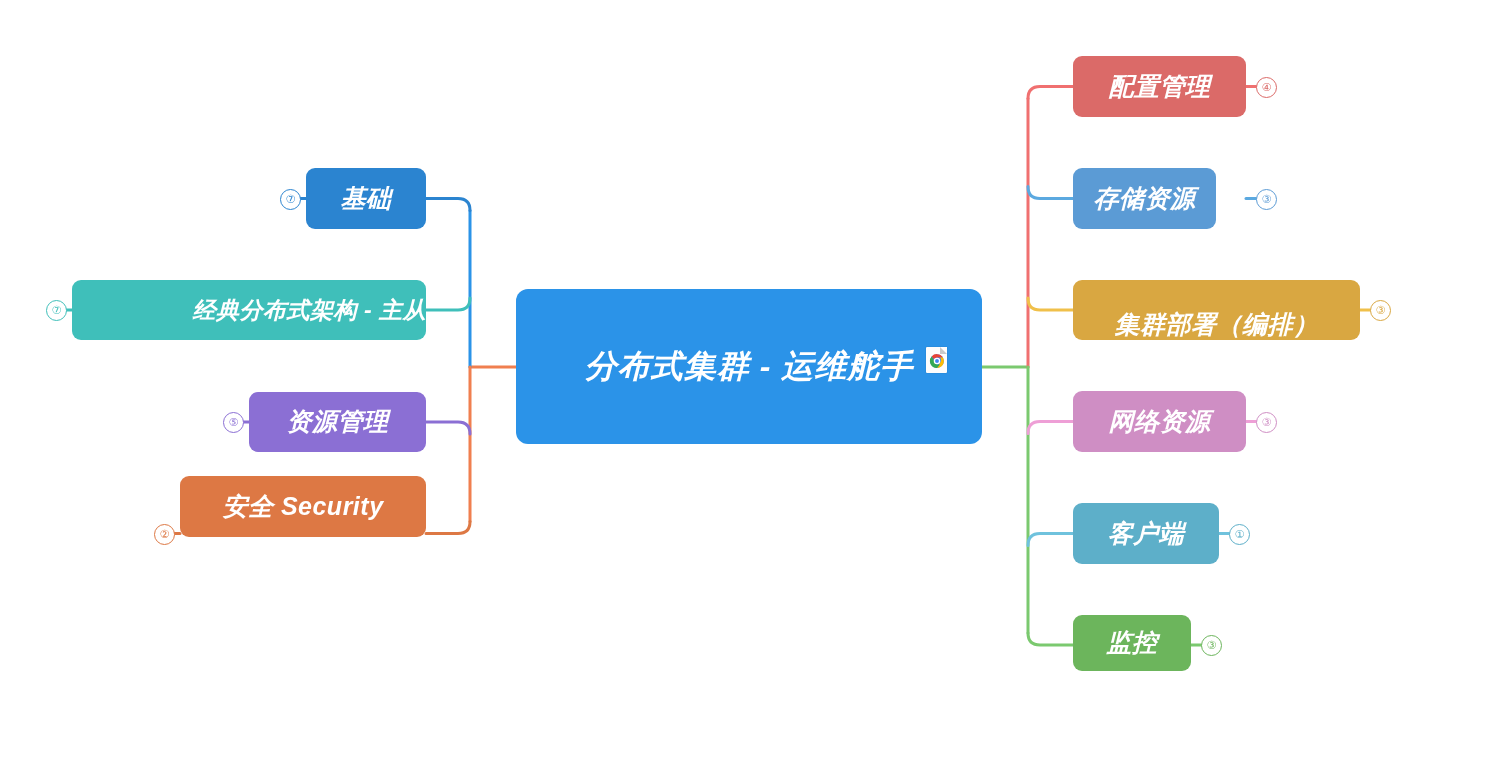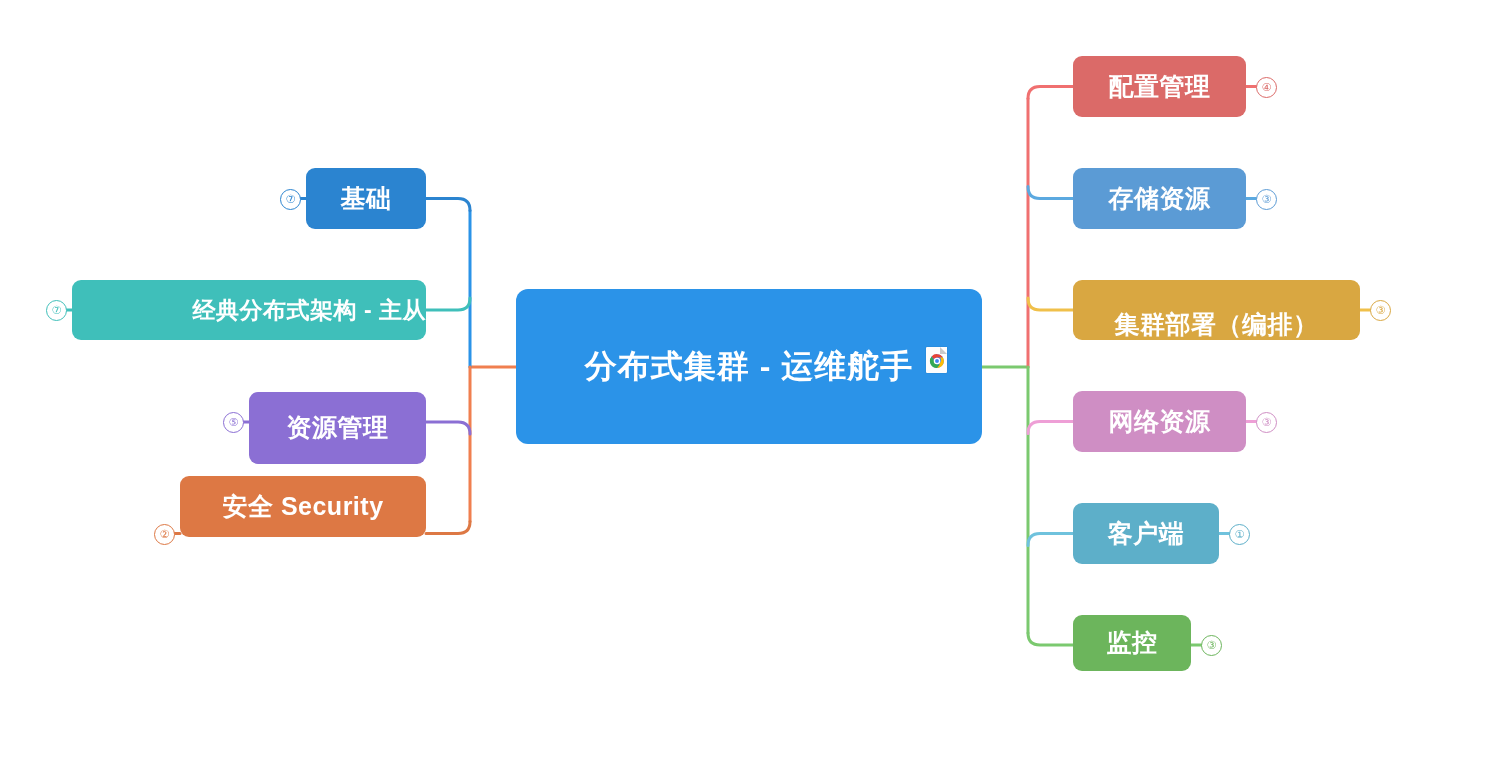--- a/index.html
+++ b/index.html
@@ -32,20 +32,21 @@
     box-sizing: border-box;
     display: flex;
     align-items: center;
     justify-content: center;
     border-radius: 9px;
     color: #ffffff;
     font-weight: bold;
     white-space: nowrap;
     letter-spacing: 0.5px;
     z-index: 3;
+    font-style: italic;
   }
   .node-label {
     display: block;
     line-height: 1.25;
   }
 
   .node.central {
     border-radius: 12px;
     flex-direction: column;
     justify-content: center;
@@ -161,33 +162,33 @@
 
   <div id="nodes-layer">
       <div class="node" style="left: 306px; top: 168px; width: 120px; height: 61px; background: rgb(43, 132, 208); font-size: 25px;">
         <span class="node-label">基础</span>
       </div>
       <div class="badge" style="left: 280px; top: 189px; border-color: rgb(43, 132, 208); color: rgb(43, 132, 208);">⑦</div>
       <div class="node" style="left: 72px; top: 280px; width: 354px; height: 60px; background: rgb(63, 191, 186); font-size: 23px; justify-content: flex-end;">
         <span class="node-label">经典分布式架构 - 主从</span>
       </div>
       <div class="badge" style="left: 46px; top: 300px; border-color: rgb(63, 191, 186); color: rgb(63, 191, 186);">⑦</div>
-      <div class="node" style="left: 249px; top: 392px; width: 177px; height: 72px; background: rgb(139, 111, 212); font-size: 25px;">
+      <div class="node" style="left: 249px; top: 392px; width: 177px; height: 60px; background: rgb(139, 111, 212); font-size: 25px;">
         <span class="node-label">资源管理</span>
       </div>
       <div class="badge" style="left: 223px; top: 412px; border-color: rgb(139, 111, 212); color: rgb(139, 111, 212);">⑤</div>
       <div class="node" style="left: 180px; top: 476px; width: 246px; height: 61px; background: rgb(221, 120, 68); font-size: 25px;">
         <span class="node-label">安全 Security</span>
       </div>
       <div class="badge" style="left: 154px; top: 524px; border-color: rgb(221, 120, 68); color: rgb(221, 120, 68);">②</div>
       <div class="node" style="left: 1073px; top: 56px; width: 173px; height: 61px; background: rgb(219, 106, 104); font-size: 25px;">
         <span class="node-label">配置管理</span>
       </div>
       <div class="badge" style="left: 1256px; top: 77px; border-color: rgb(219, 106, 104); color: rgb(219, 106, 104);">④</div>
-      <div class="node" style="left: 1073px; top: 168px; width: 173px; height: 61px; background: rgb(91, 155, 213); font-size: 25px;">
+      <div class="node" style="left: 1073px; top: 168px; width: 143px; height: 61px; background: rgb(91, 155, 213); font-size: 25px;">
         <span class="node-label">存储资源</span>
       </div>
       <div class="badge" style="left: 1256px; top: 189px; border-color: rgb(91, 155, 213); color: rgb(91, 155, 213);">③</div>
       <div class="node" style="left: 1073px; top: 280px; width: 287px; height: 60px; background: rgb(217, 167, 65); font-size: 25px; align-items: flex-end;">
         <span class="node-label">集群部署（编排）</span>
       </div>
       <div class="badge" style="left: 1370px; top: 300px; border-color: rgb(217, 167, 65); color: rgb(217, 167, 65);">③</div>
       <div class="node" style="left: 1073px; top: 391px; width: 173px; height: 61px; background: rgb(207, 142, 196); font-size: 25px;">
         <span class="node-label">网络资源</span>
       </div>

